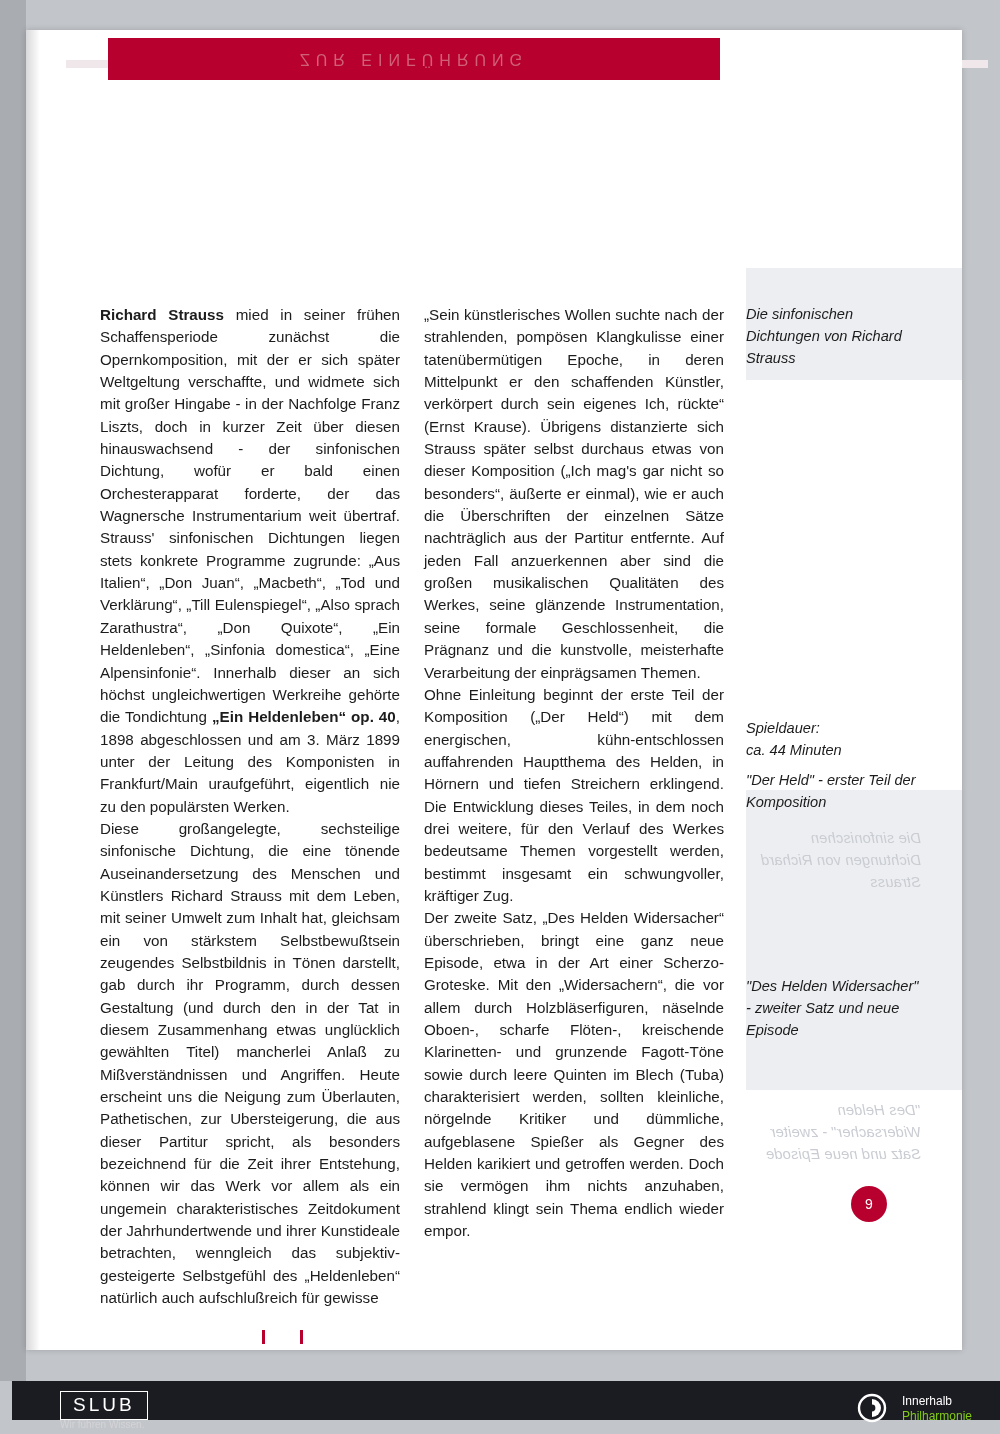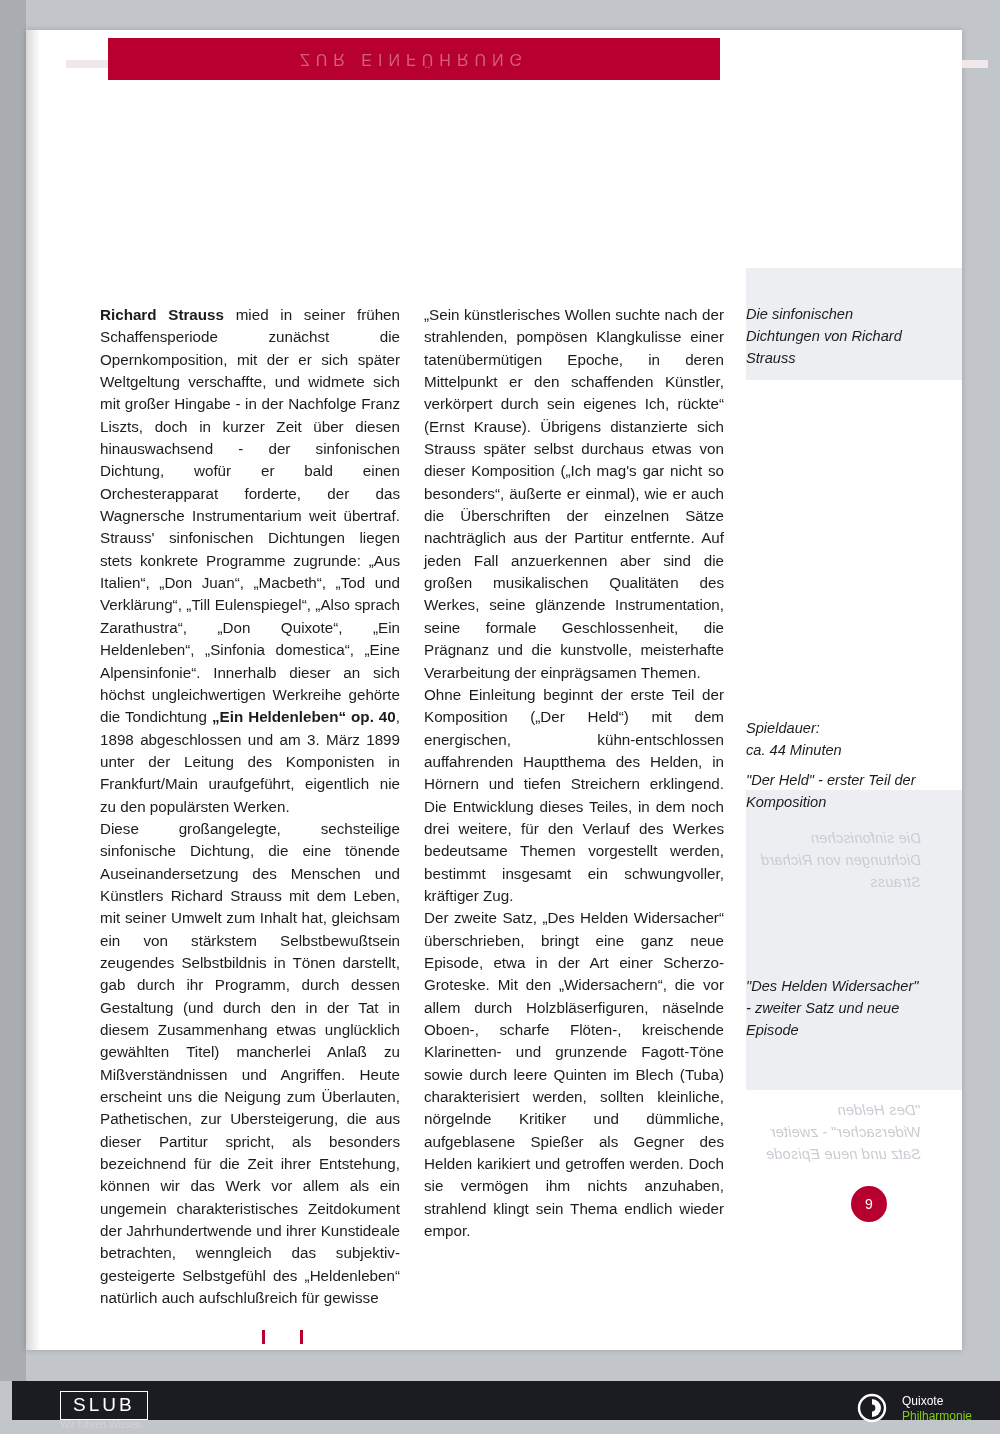--- a/index.html
+++ b/index.html
@@ -239,17 +239,17 @@
   <div class="mark" style="left:300px; top:1330px;"></div>
 
   <div class="footer">
     <div class="slub-logo">SLUB</div>
     <div class="slub-tag">Wir führen Wissen.</div>
     <svg class="dp-mark" viewBox="0 0 30 30">
       <path d="M15 2 A13 13 0 1 0 15 28 A13 13 0 1 0 15 2 Z" fill="none" stroke="#ffffff" stroke-width="2.4"></path>
       <path d="M15 6 A9 9 0 0 1 15 24 Z" fill="#ffffff"></path>
       <circle cx="15" cy="15" r="3.4" fill="#1b1b22"></circle>
     </svg>
-    <div class="dp-text1">Quixote</div>
+    <div class="dp-text1">Innerhalb</div>
     <div class="dp-text2">Philharmonie</div>
   </div>
 
 </div>
 
 </body></html>

